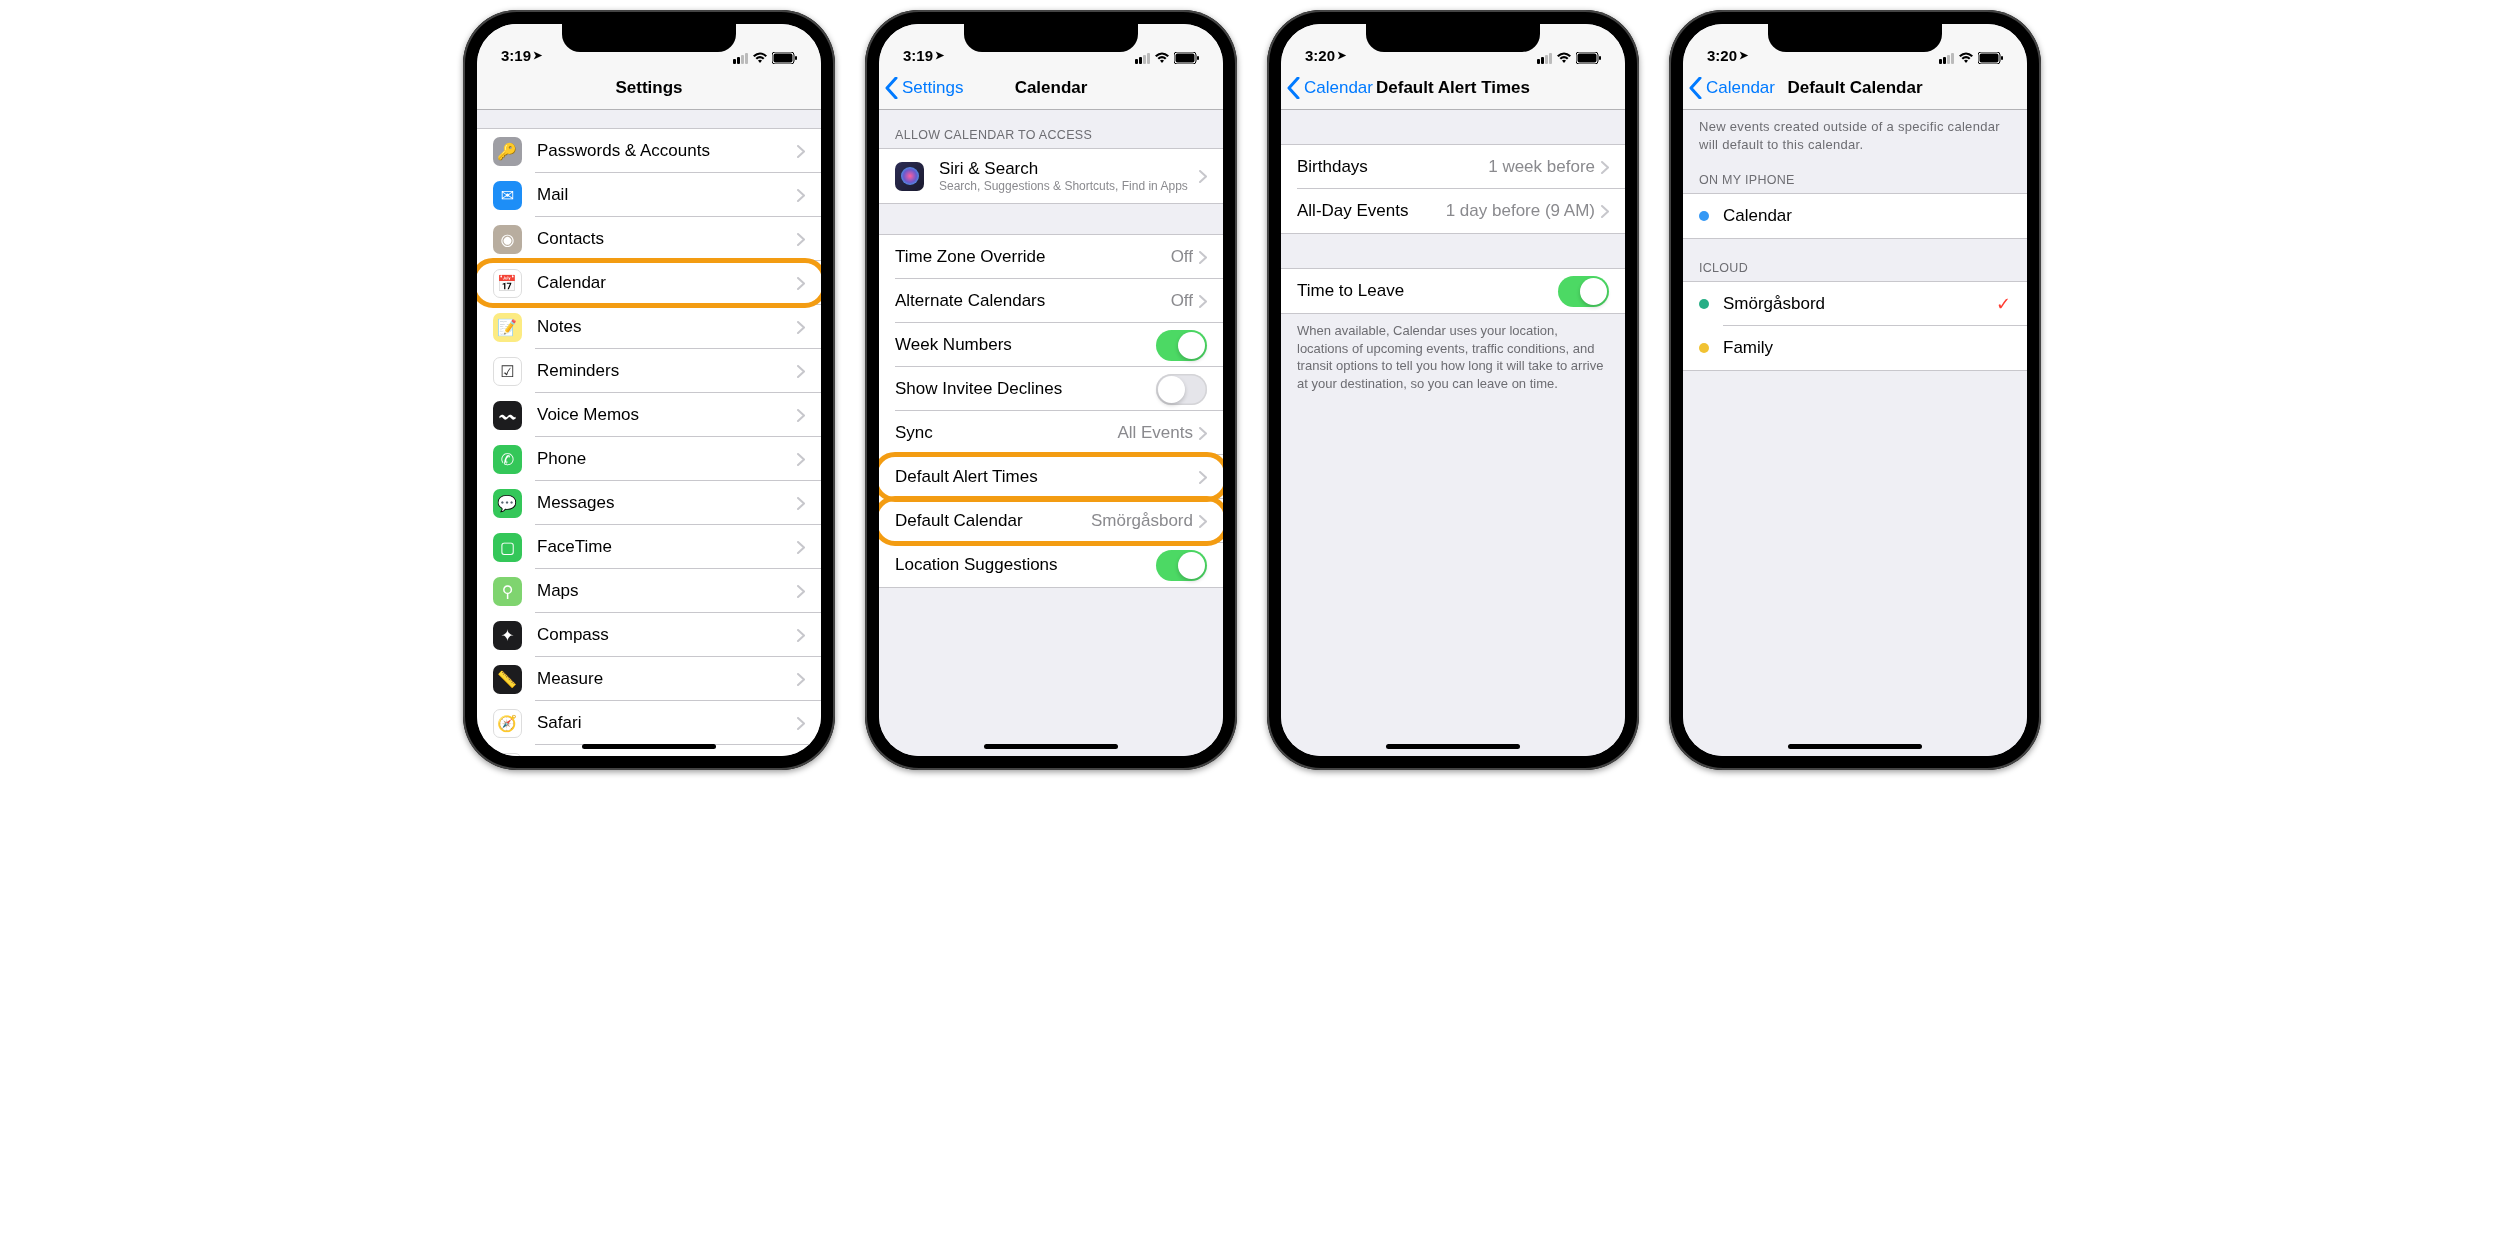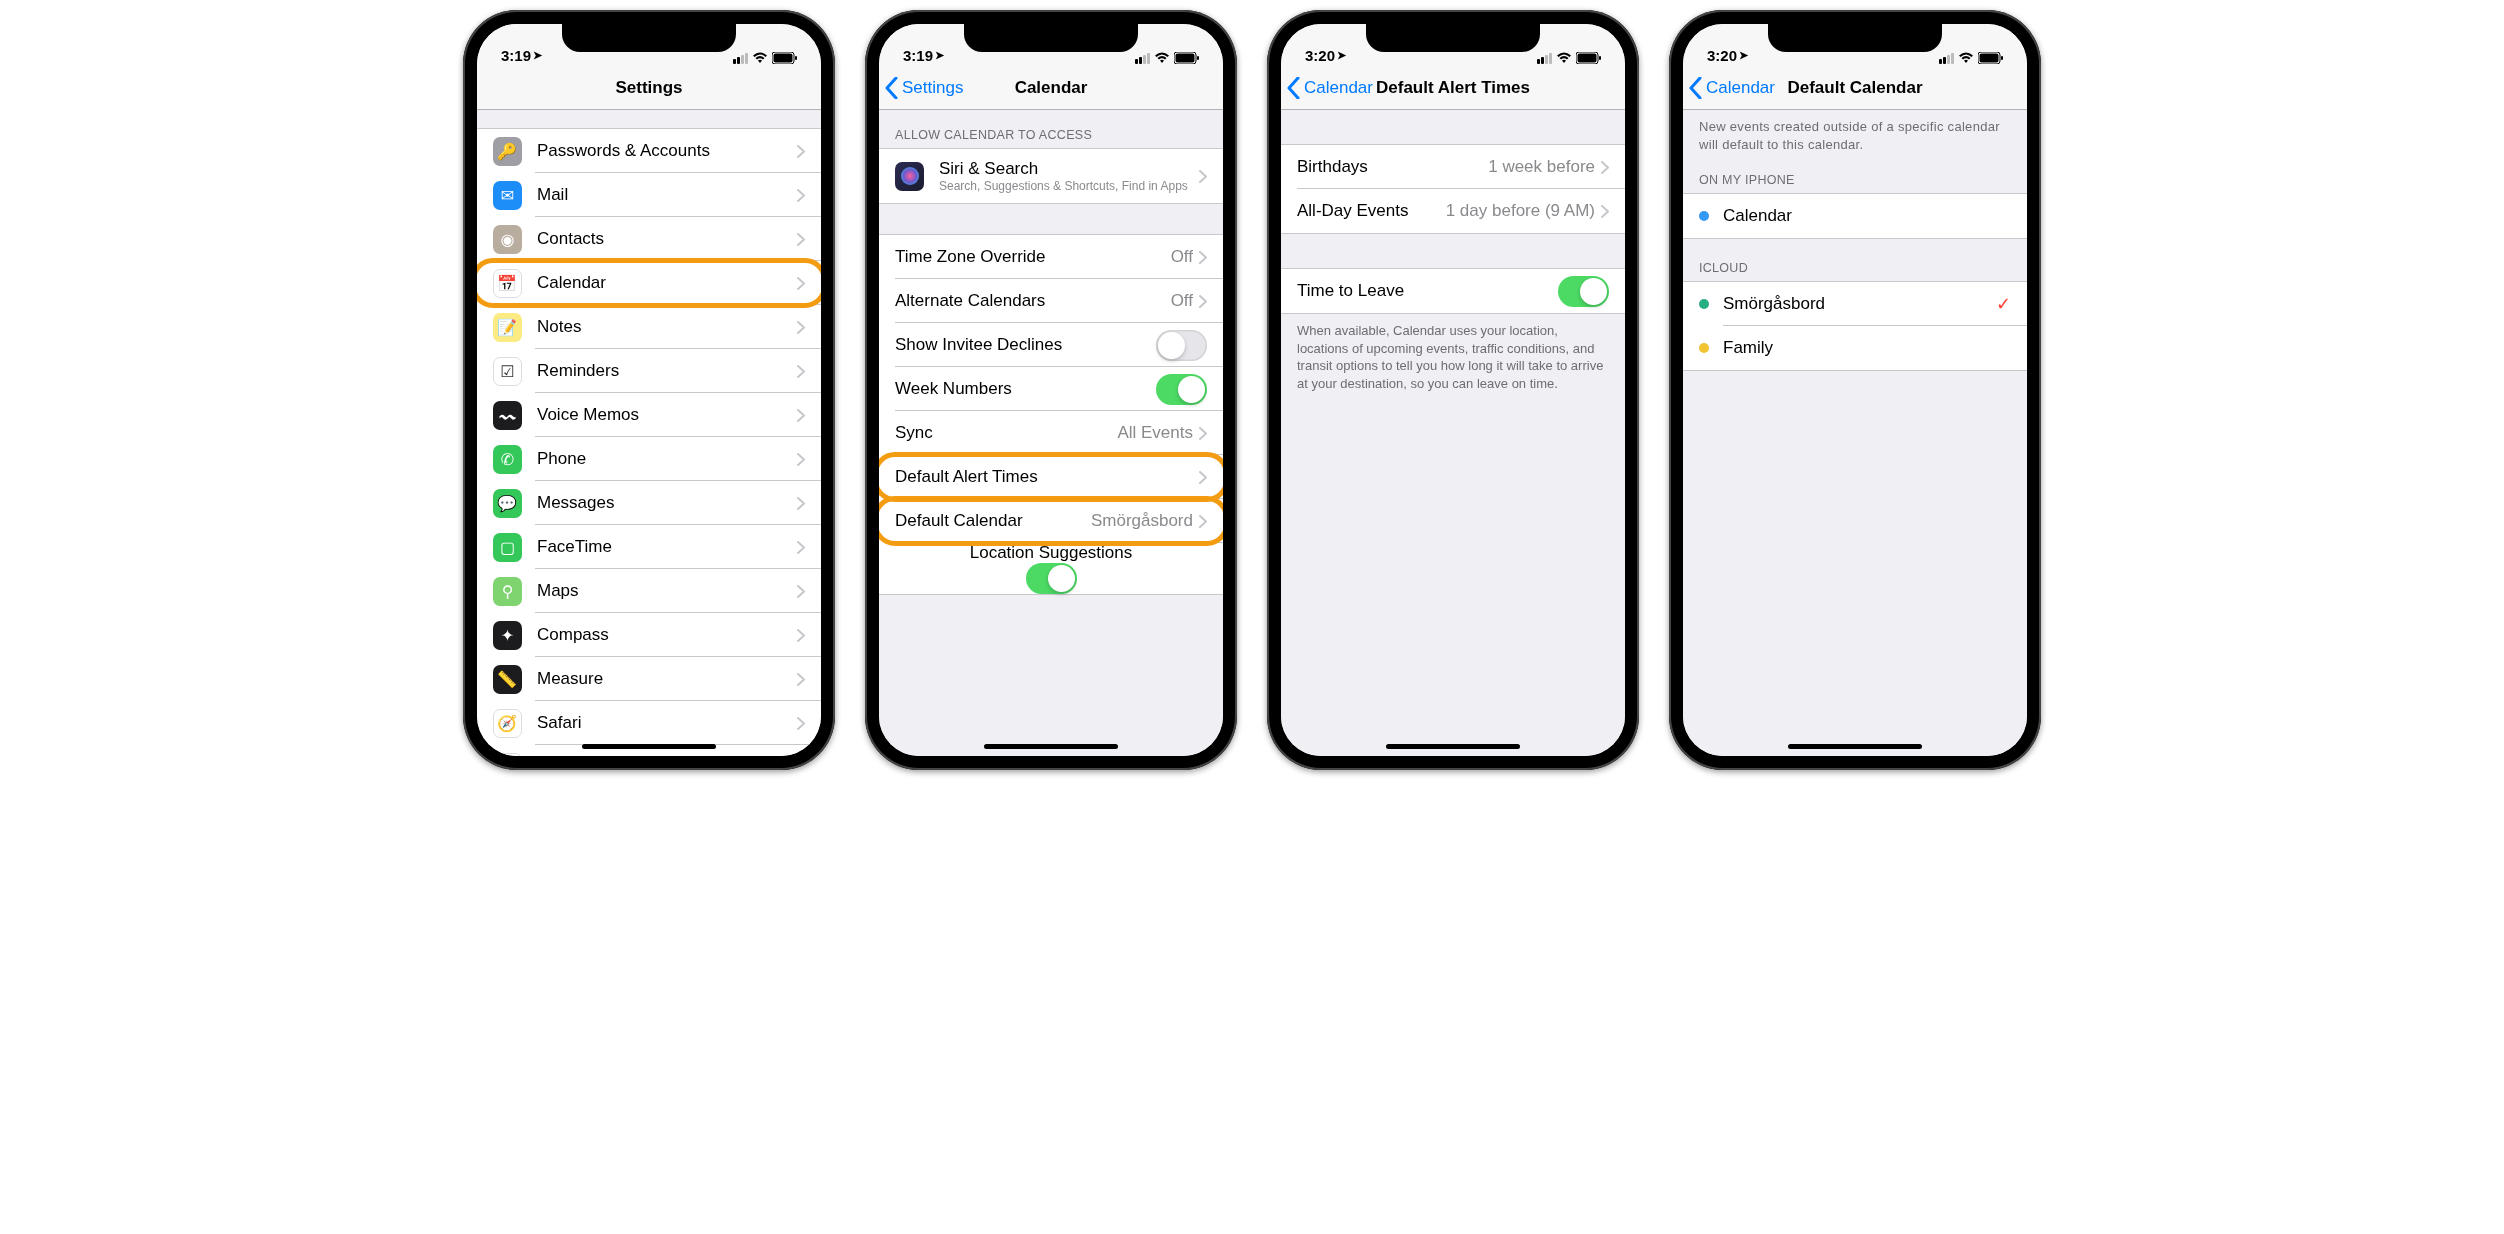--- a/index.html
+++ b/index.html
@@ -418,30 +418,30 @@
             <span class="row-label">Alternate Calendars</span>
             <span class="row-value">Off</span>
             <span class="chevron">
               <svg viewBox="0 0 8 13">
                 <path d="M1 1 L7 6.5 L1 12" stroke="#c7c7cc" stroke-width="2" fill="none" stroke-linecap="round"></path>
               </svg>
             </span>
             <div class="sep"></div>
           </div>
           <div class="row" style="position: relative;">
+            <span class="row-label">Week Numbers</span>
+            <div class="toggle on"></div>
+            <div class="sep"></div>
+          </div>
+          <div class="row" style="position: relative;">
             <span class="row-label">Show Invitee Declines</span>
             <div class="toggle off"></div>
             <div class="sep"></div>
           </div>
           <div class="row" style="position: relative;">
-            <span class="row-label">Week Numbers</span>
-            <div class="toggle on"></div>
-            <div class="sep"></div>
-          </div>
-          <div class="row" style="position: relative;">
             <span class="row-label">Sync</span>
             <span class="row-value">All Events</span>
             <span class="chevron">
               <svg viewBox="0 0 8 13">
                 <path d="M1 1 L7 6.5 L1 12" stroke="#c7c7cc" stroke-width="2" fill="none" stroke-linecap="round"></path>
               </svg>
             </span>
             <div class="sep"></div>
           </div>
           <div class="row" style="position: relative;">
@@ -458,21 +458,21 @@
             <span class="row-label">Default Calendar</span>
             <span class="row-value">Smörgåsbord</span>
             <span class="chevron">
               <svg viewBox="0 0 8 13">
                 <path d="M1 1 L7 6.5 L1 12" stroke="#c7c7cc" stroke-width="2" fill="none" stroke-linecap="round"></path>
               </svg>
             </span>
             <div class="sep"></div>
             <div class="highlight" style="inset: -3px -6px;"></div>
           </div>
-          <div class="row" style="position: relative; flex-direction: column;">
+          <div class="row" style="position: relative;">
             <span class="row-label">Location Suggestions</span>
             <div class="toggle on"></div>
           </div>
         </div>
     </div>
     <div class="home-indicator"></div>
   </div>
 </div>
 
 <div class="phone">

